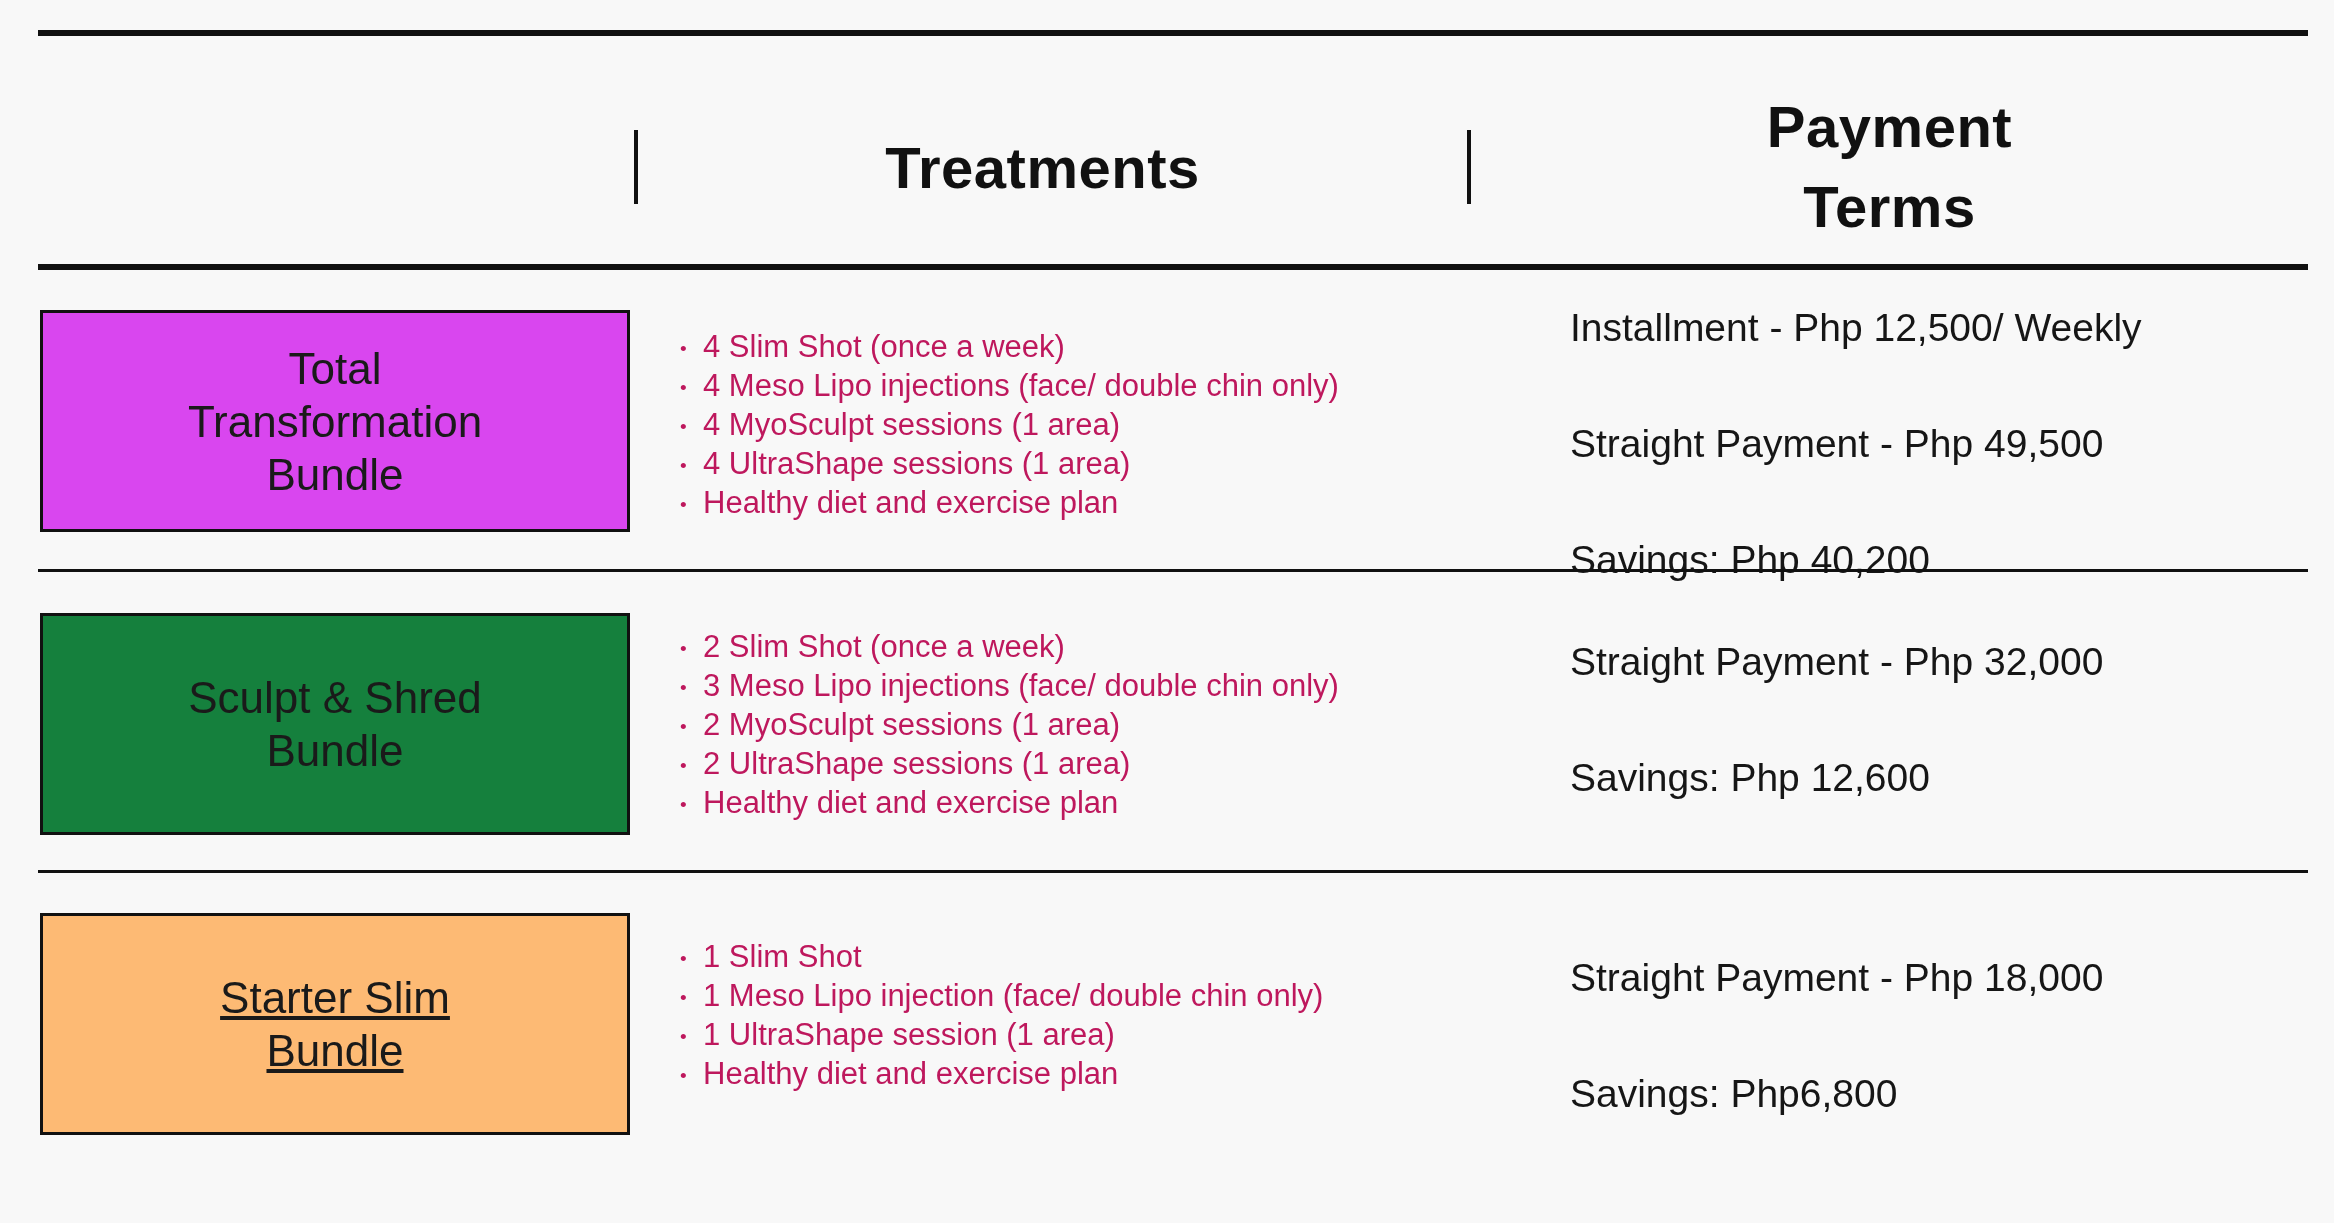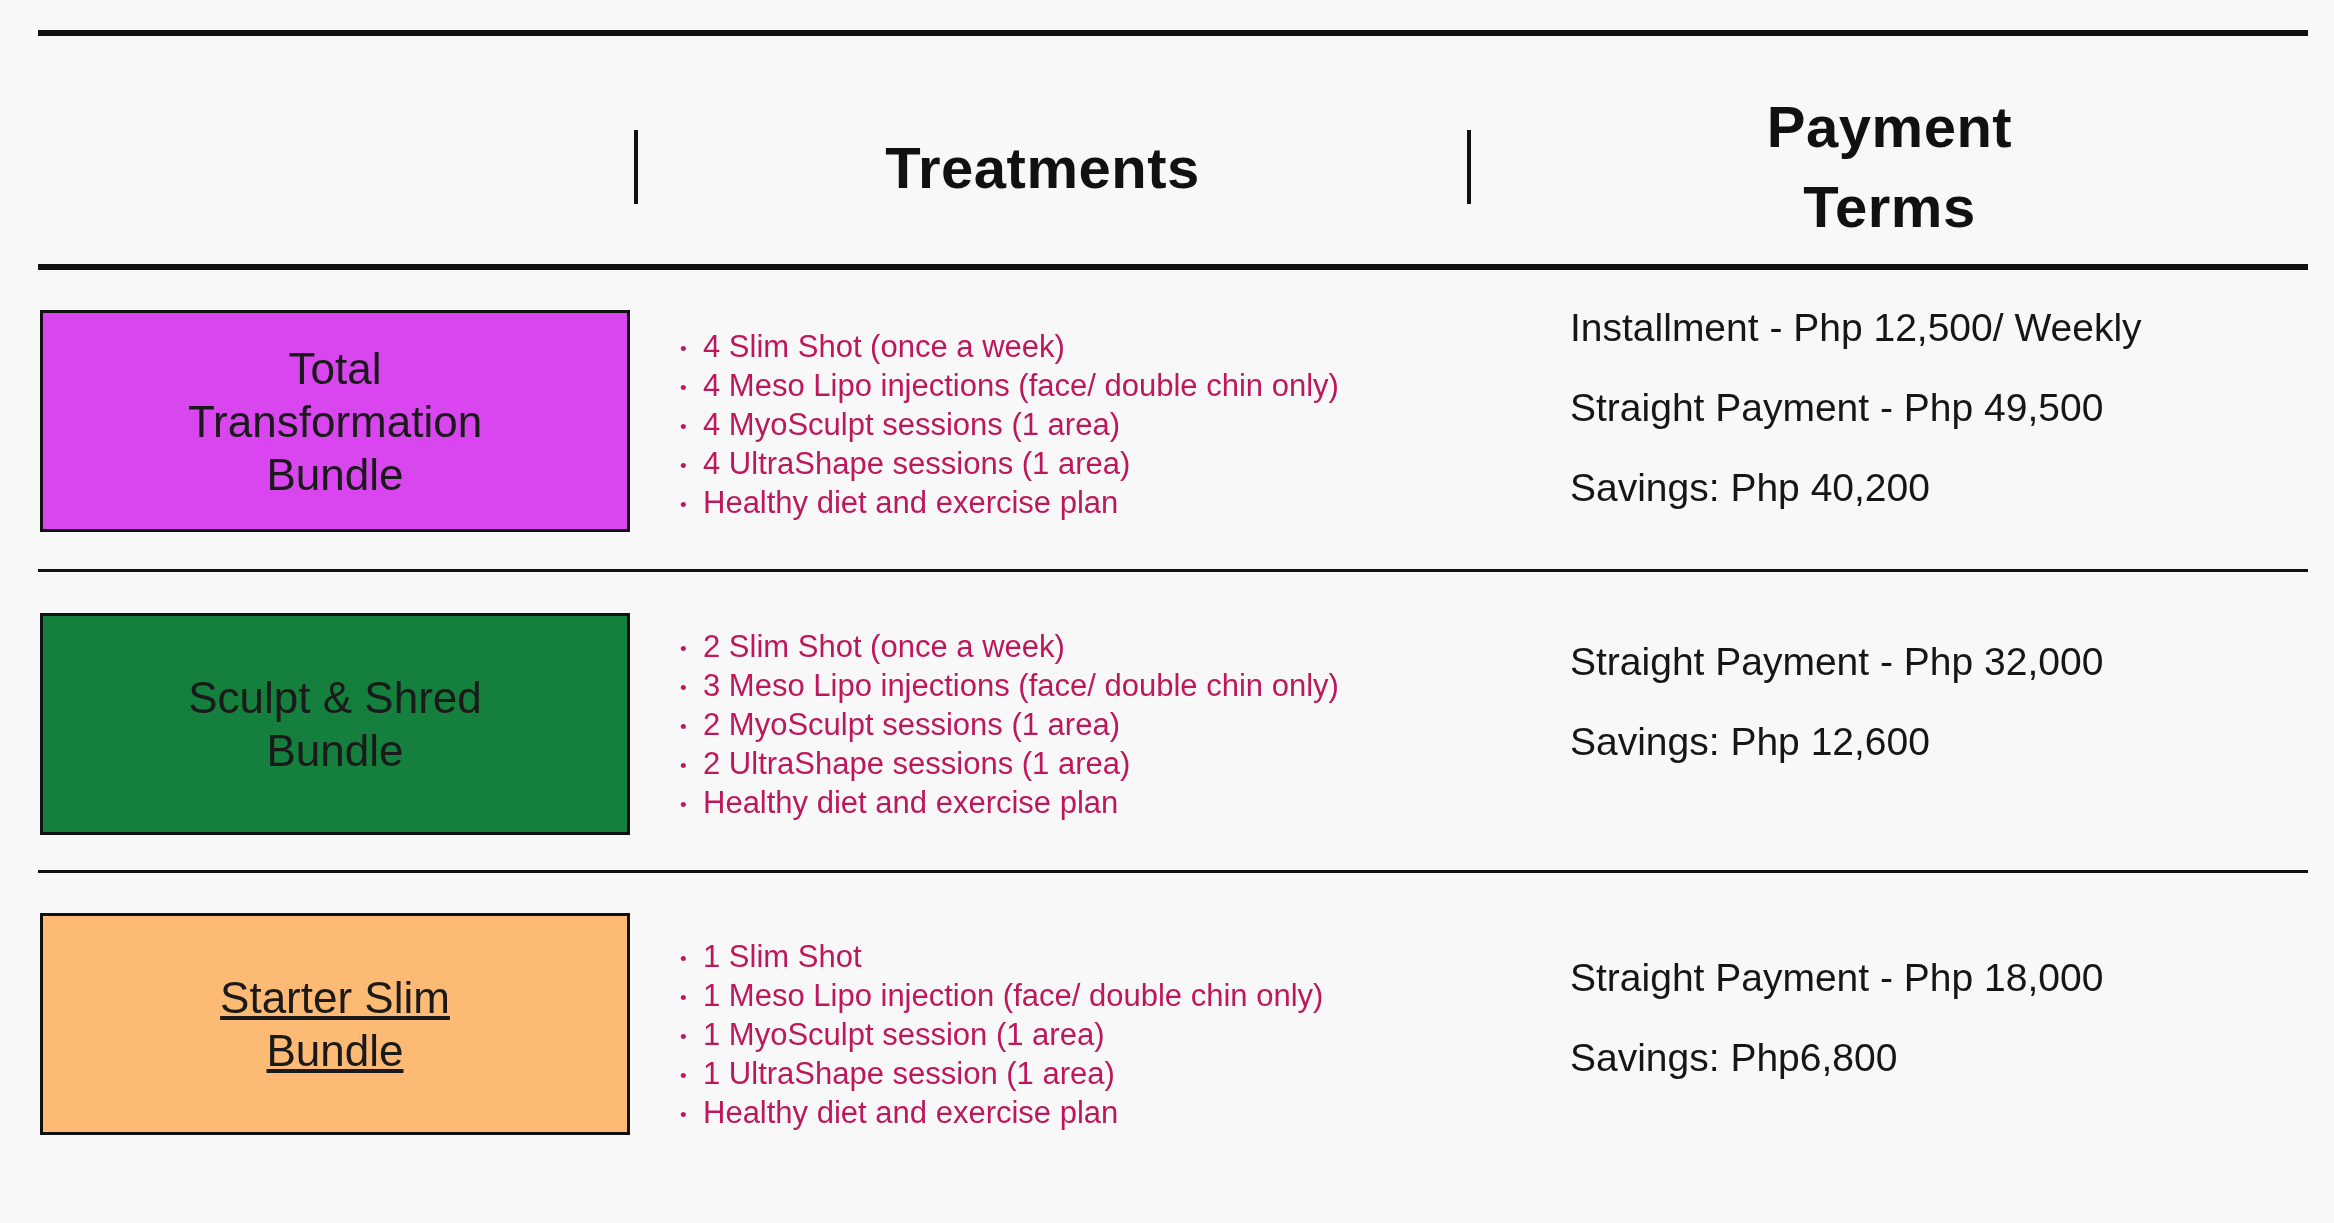--- a/index.html
+++ b/index.html
@@ -112,21 +112,21 @@
     width: 23px;
     font-size: 19px;
     vertical-align: 2px;
   }
 
   .payments {
     position: absolute;
     left: 1570px;
     display: flex;
     flex-direction: column;
-    gap: 32px;
+    gap: 68px;
     font-size: 39px;
     line-height: 48px;
     color: #161616;
   }
   .row0 .payments { top: 34px; }
   .row1 .payments { top: 66px; }
   .row2 .payments { top: 81px; }
 </style>
 </head>
 <body>
@@ -192,21 +192,20 @@
   <div class="row row2">
     <div class="bundle-box" style="background: #fdba74; text-decoration: underline;">
       <div>
           <div>Starter Slim</div>
           <div>Bundle</div>
         </div>
     </div>
     <ul class="treatments-list">
         <li><span class="bullet">•</span><span>1 Slim Shot</span></li>
         <li><span class="bullet">•</span><span>1 Meso Lipo injection (face/ double chin only)</span></li>
-        <li><span class="bullet">•</span><span>1 MyoSculpt session (1 area)</span></li>
         <li><span class="bullet">•</span><span>1 UltraShape session (1 area)</span></li>
         <li><span class="bullet">•</span><span>Healthy diet and exercise plan</span></li>
       </ul>
     <div class="payments">
         <div class="payline">Straight Payment - Php 18,000</div>
         <div class="payline">Savings: Php6,800</div>
       </div>
 
   </div>
 </div>

